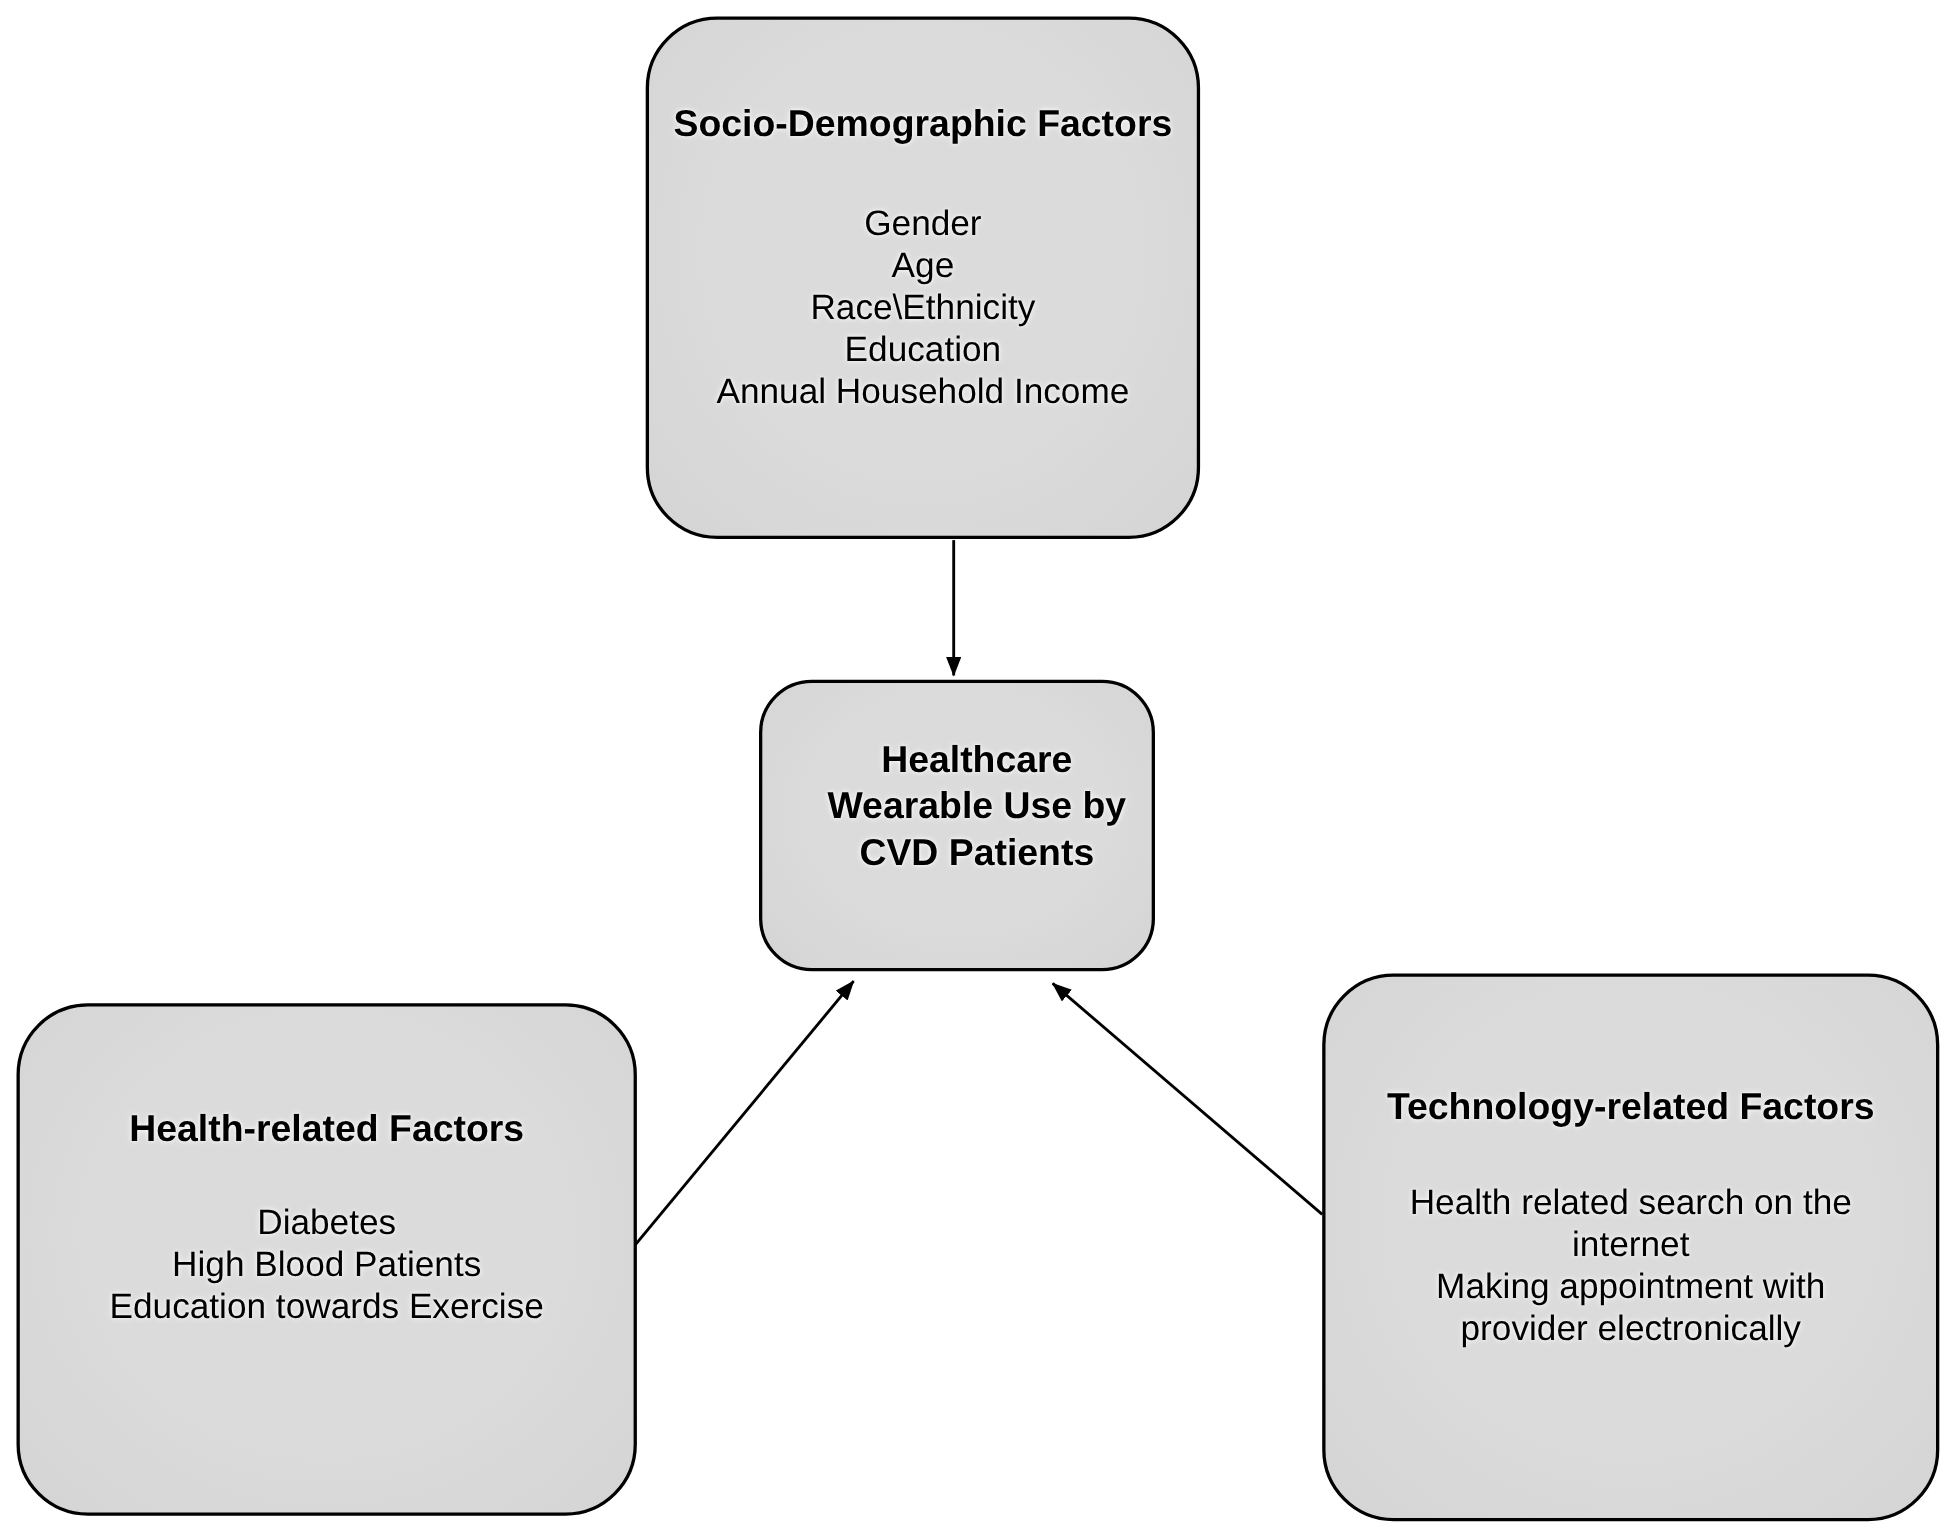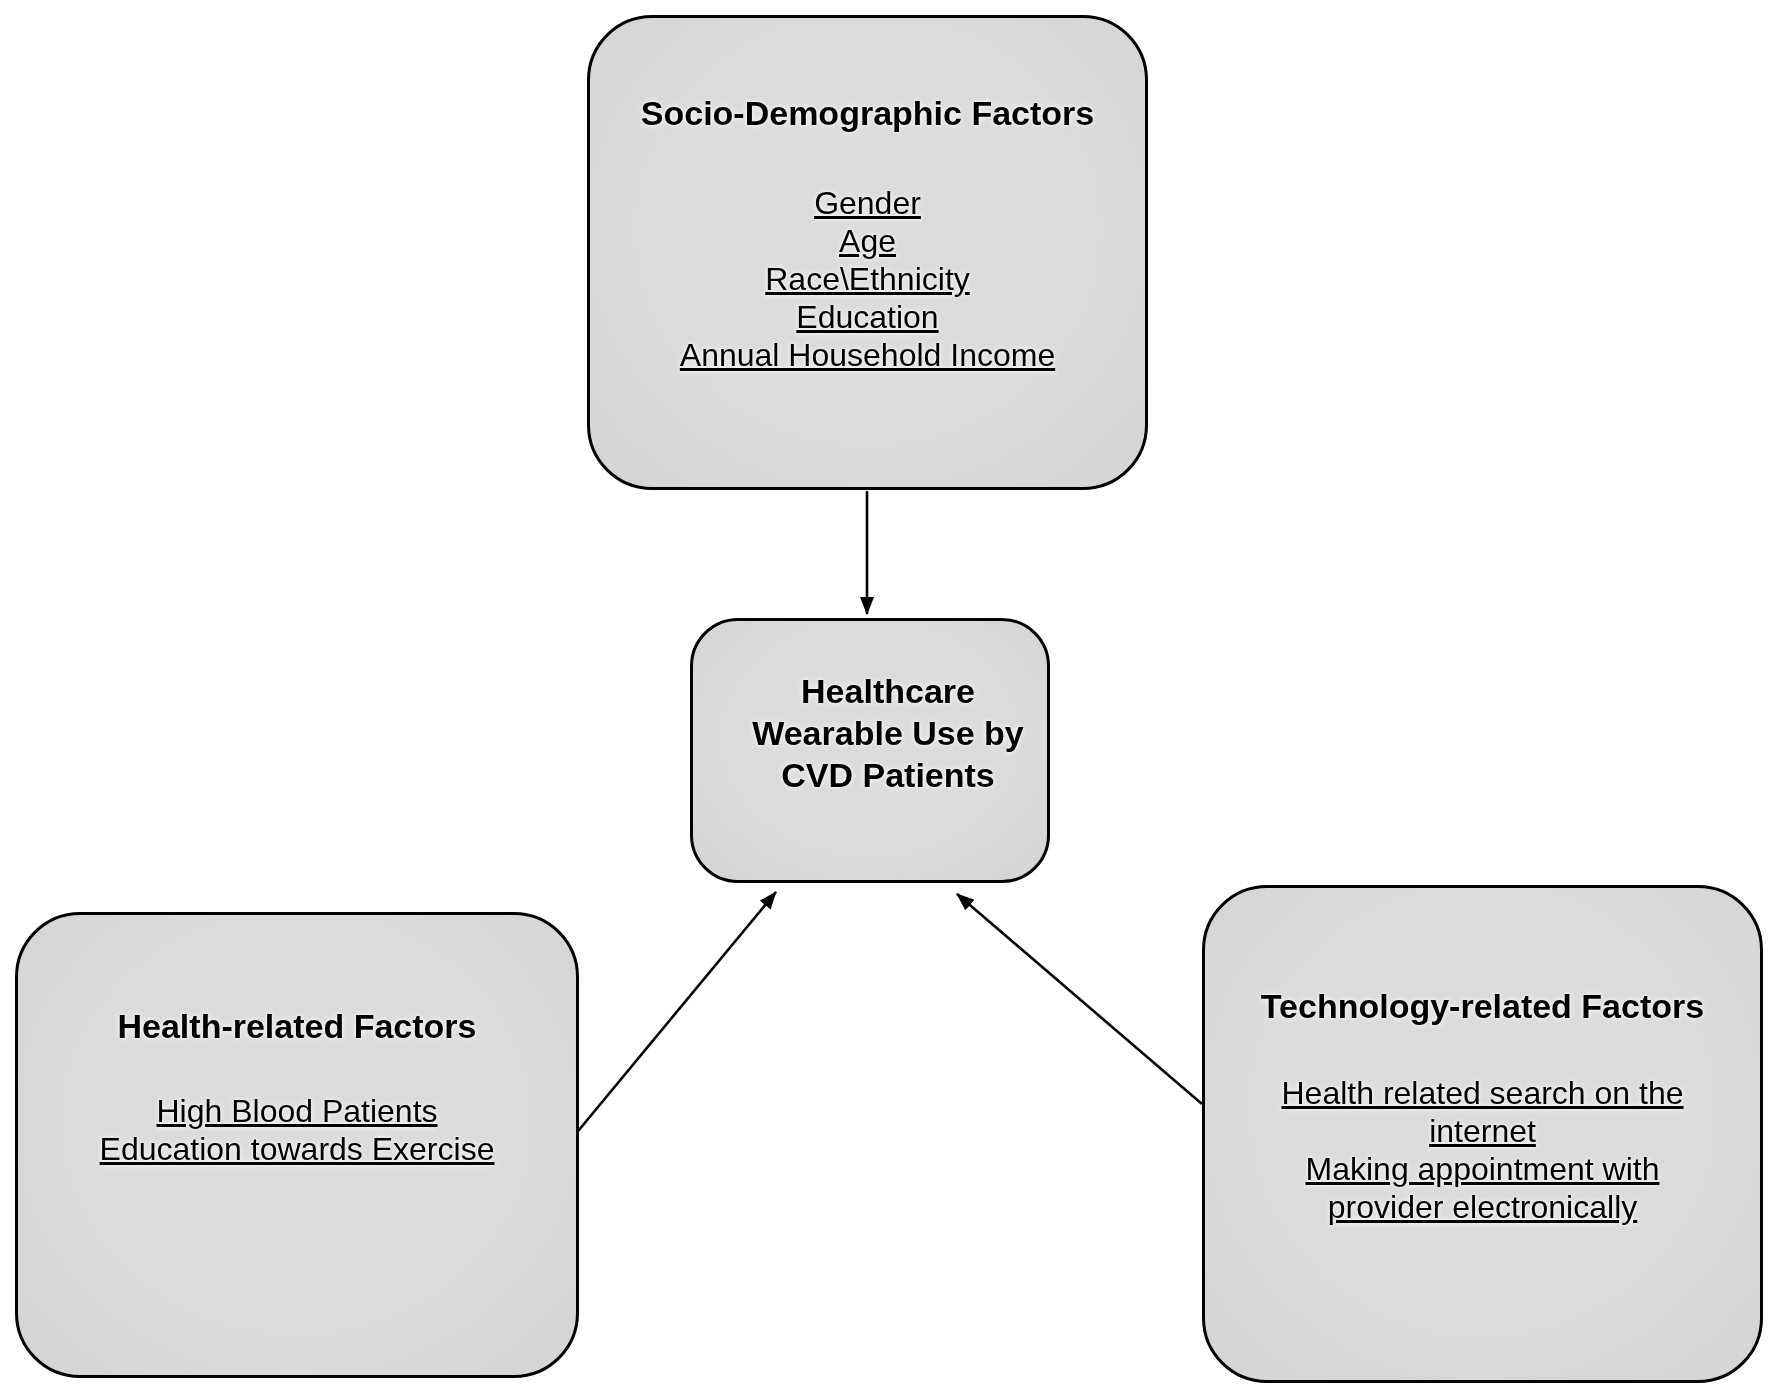--- a/index.html
+++ b/index.html
@@ -34,21 +34,21 @@
   }
   .arrowhead-path { fill: var(--arrow); }
   .box {
     position: absolute;
     background: radial-gradient(ellipse at 50% 45%, #dbdbdb 55%, #d4d4d4 100%);
     background-color: var(--box-fill);
     border: 3px solid var(--box-border);
     text-align: center;
   }
   .box-large { border-radius: 65px; }
-  .box-socio  { left: 587px;  top: 15px;  width: 561px; height: 475px; }
+  .box-socio  { left: 587px;  top: 15px;  width: 504px; height: 475px; }
   .box-health { left: 3px;    top: 912px; width: 564px; height: 466px; margin-left: 12px; }
   .box-tech   { left: 1202px; top: 885px; width: 561px; height: 498px; }
   .box-outcome {
     left: 690px; top: 618px; width: 360px; height: 265px;
     border-radius: 48px;
     padding-top: 49px;
   }
   .box-title {
     font-size: 34px;
     font-weight: bold;
@@ -58,21 +58,20 @@
   .box-socio  .box-title { margin-top: 75px; }
   .box-health .box-title { margin-top: 91px; }
   .box-tech   .box-title { margin-top: 98px; }
   .box-body {
     width: 460px;
     margin-left: auto;
     margin-right: auto;
     font-size: 32px;
     line-height: 38px;
     text-shadow: 0 0 6px rgba(255,255,255,0.9), 0 0 3px rgba(255,255,255,0.7);
-    text-decoration: underline;
   }
   .box-socio  .box-body { margin-top: 51px; }
   .box-health .box-body { margin-top: 46px; }
   .box-tech   .box-body { margin-top: 48px; }
   .outcome-line {
     font-size: 34px;
     font-weight: bold;
     line-height: 42px;
     text-shadow: 0 0 6px rgba(255,255,255,0.9), 0 0 3px rgba(255,255,255,0.7);
     padding-left: 36px;
@@ -107,20 +106,21 @@
 
   <div class="box box-outcome">
     <div class="outcome-line">Healthcare</div>
     <div class="outcome-line">Wearable Use by</div>
     <div class="outcome-line">CVD Patients</div>
   </div>
 
   <div class="box box-large box-health">
     <div class="box-title">Health-related Factors</div>
     <div class="box-body">
+      <div>Diabetes</div>
       <div>High Blood Patients</div>
       <div>Education towards Exercise</div>
     </div>
   </div>
 
   <div class="box box-large box-tech">
     <div class="box-title">Technology-related Factors</div>
     <div class="box-body">
       <div>Health related search on the internet</div>
       <div>Making appointment with provider electronically</div>

